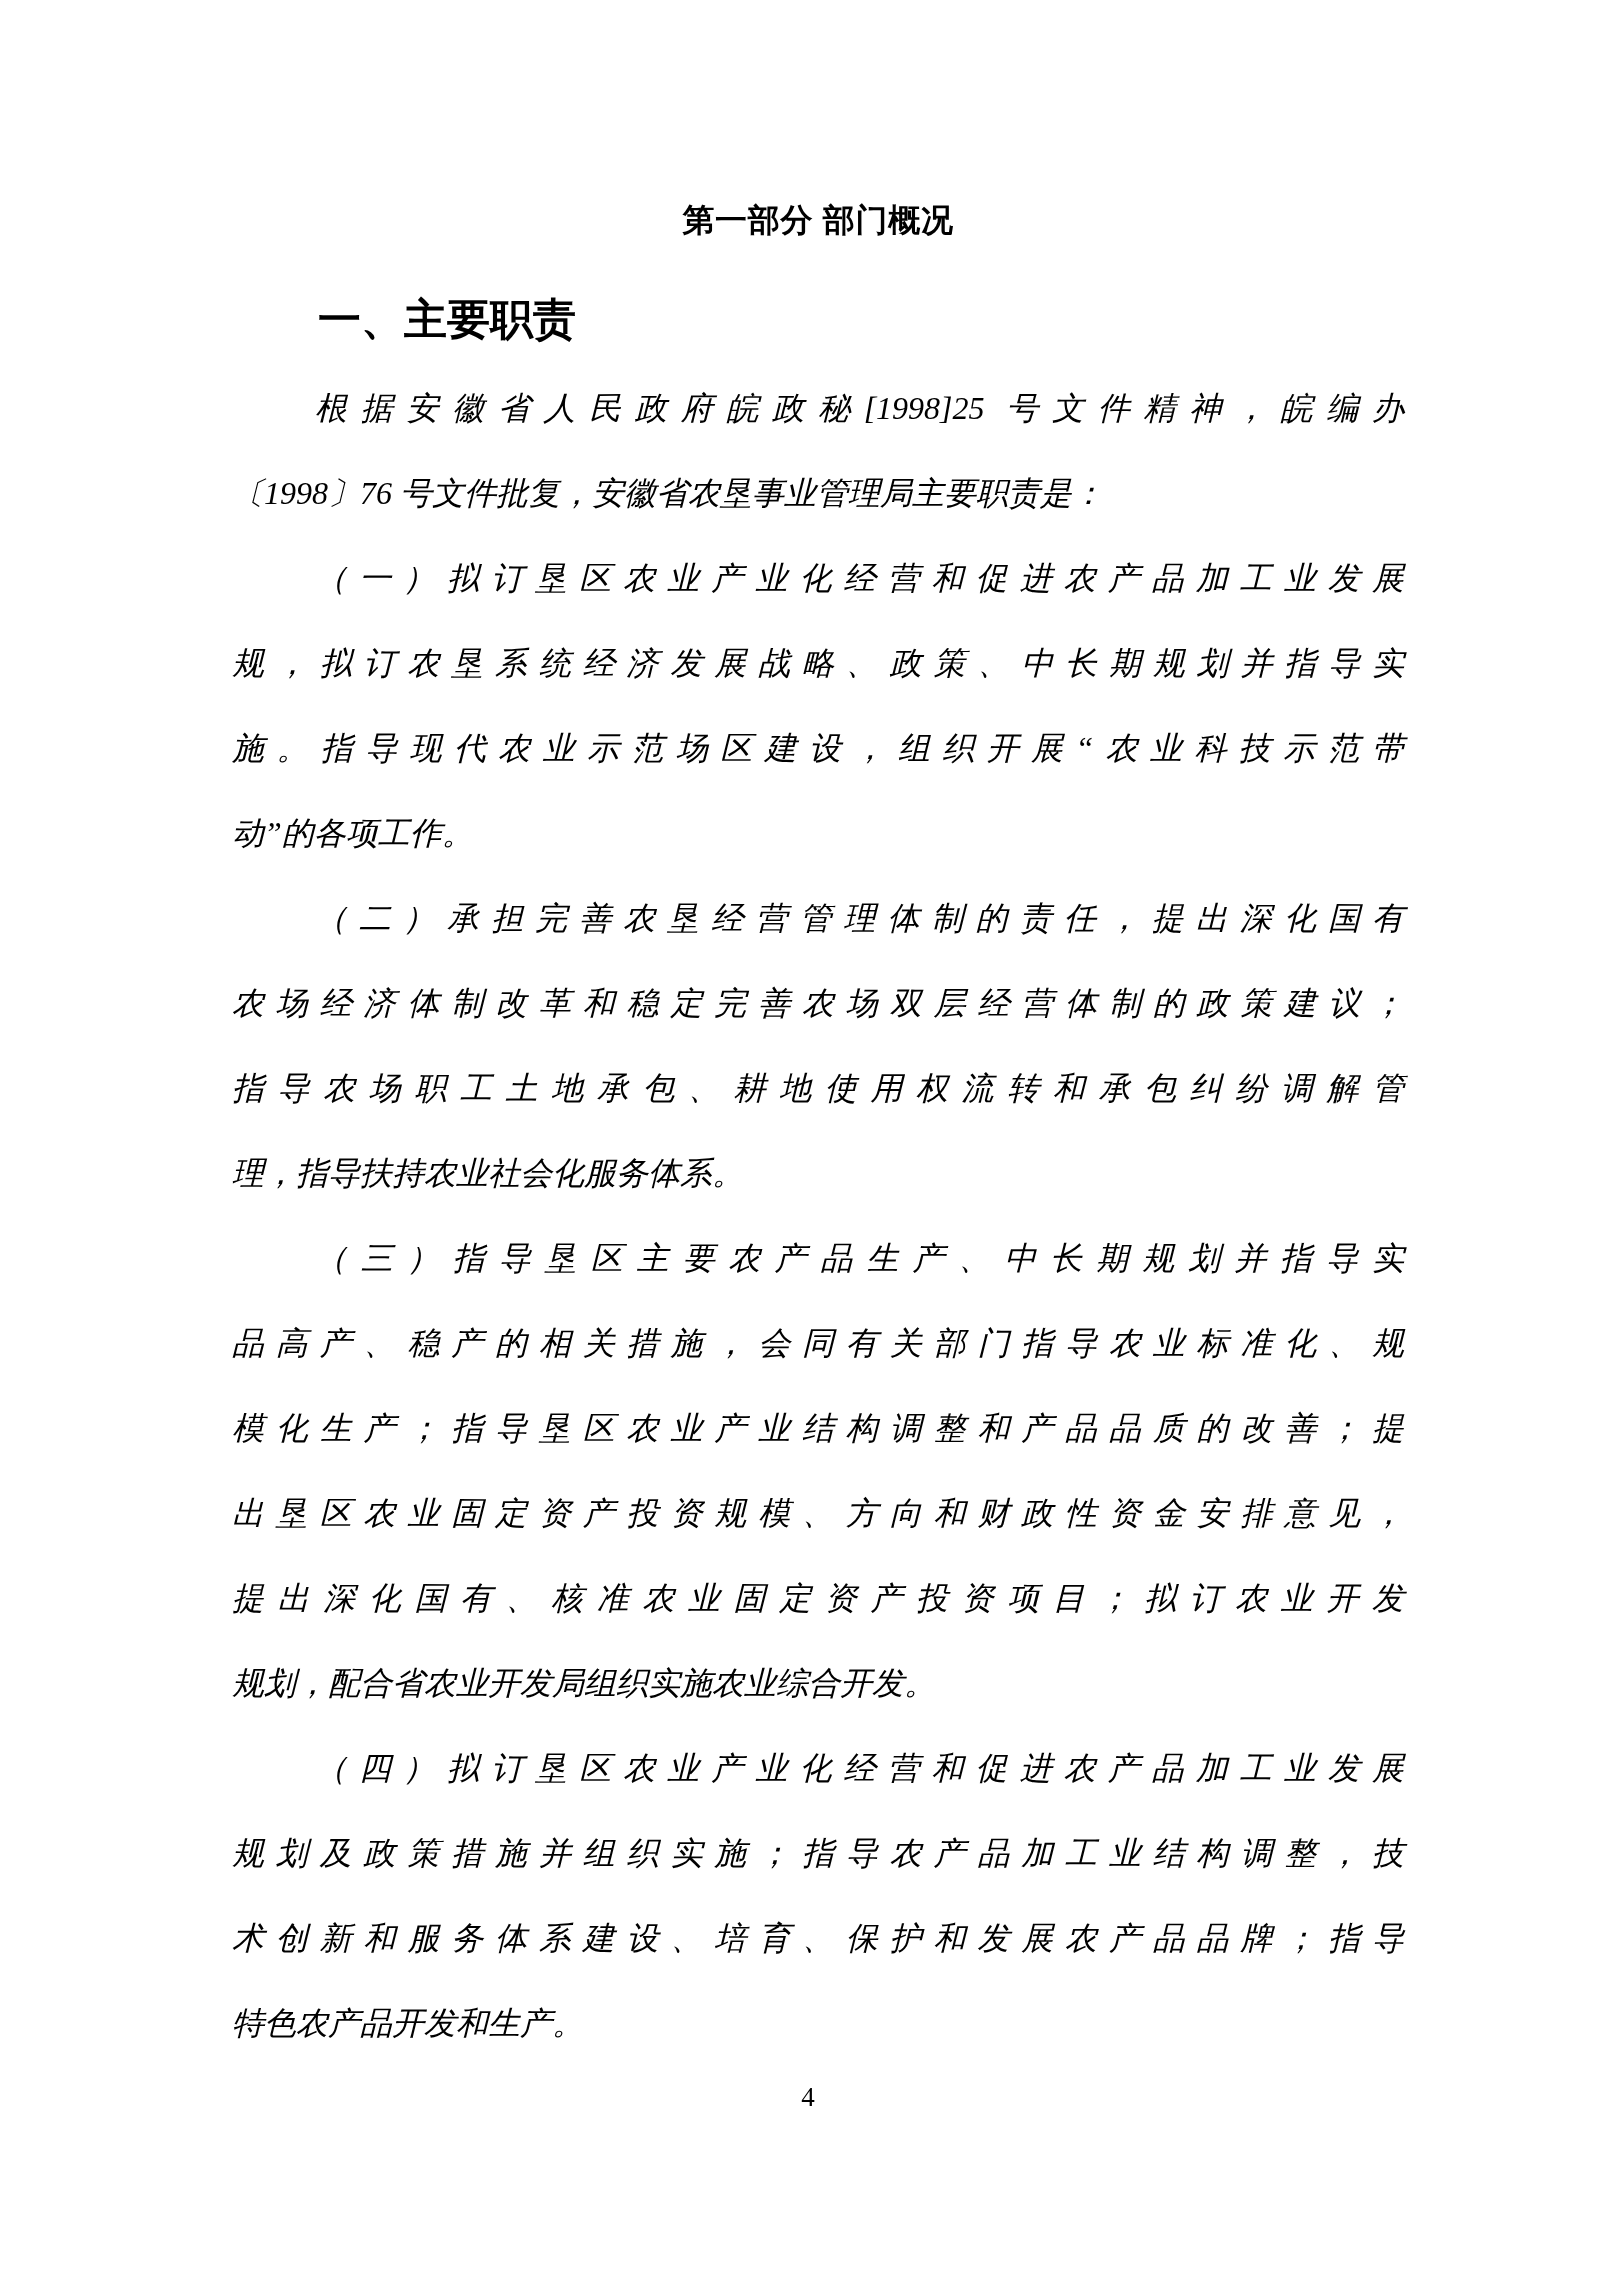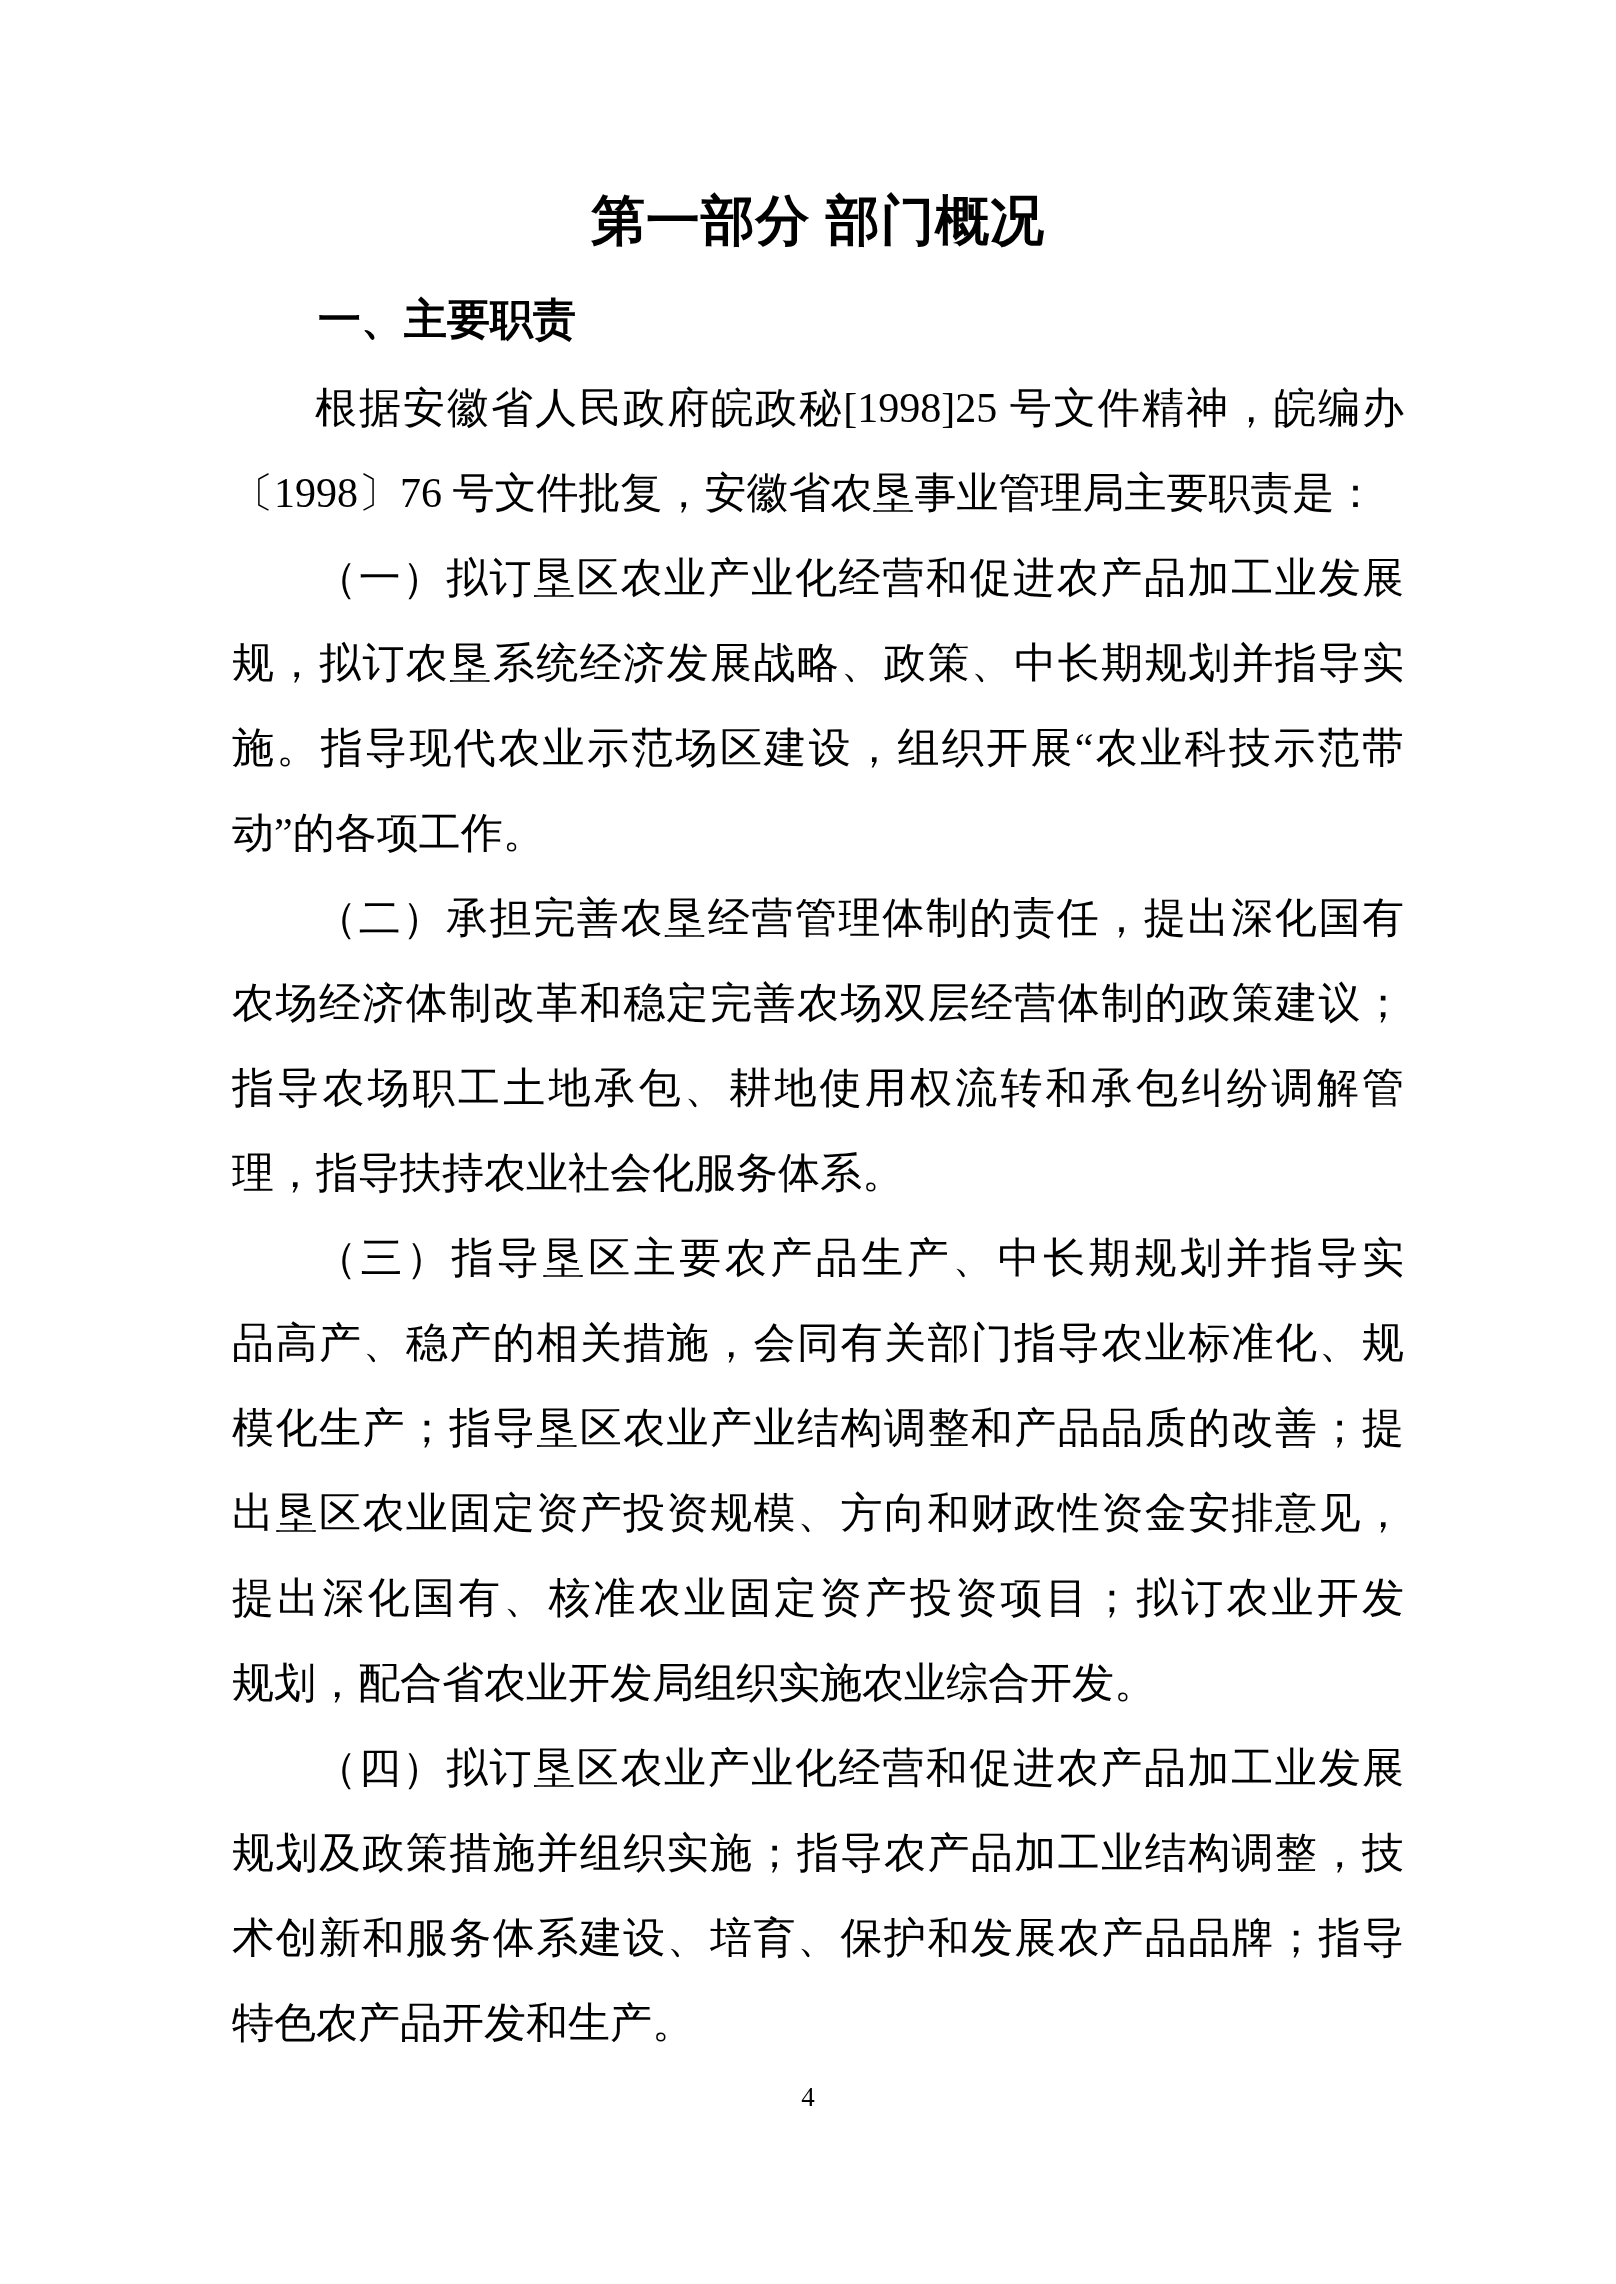--- a/index.html
+++ b/index.html
@@ -15,21 +15,21 @@
     background: #ffffff;
     color: #000000;
     padding: 184px 212px 0 232px;
     overflow: hidden;
     font-family: "Liberation Serif", serif;
   }
   .title {
     margin: 0;
     font-family: "Liberation Sans", sans-serif;
     font-weight: 700;
-    font-size: 54px;
+    font-size: 32px;
     line-height: 72px;
     text-align: center;
     letter-spacing: 0.7px;
   }
   .heading {
     margin: 31px 0 0 0;
     font-family: "Liberation Sans", sans-serif;
     font-weight: 700;
     font-size: 43px;
     line-height: 65px;
@@ -37,25 +37,26 @@
   }
   .body {
     margin-top: 13.7px;
   }
   .para {
     margin: 0;
     padding: 0;
   }
   .line {
     display: block;
-    font-size: 42px;
+    font-size: 32px;
     line-height: 85px;
     height: 85px;
     white-space: normal;
     text-align: left;
+    font-style: italic;
   }
   .just {
     text-align: justify;
     text-align-last: justify;
   }
   .indent {
     text-indent: 83px;
   }
   .footer {
     position: absolute;

